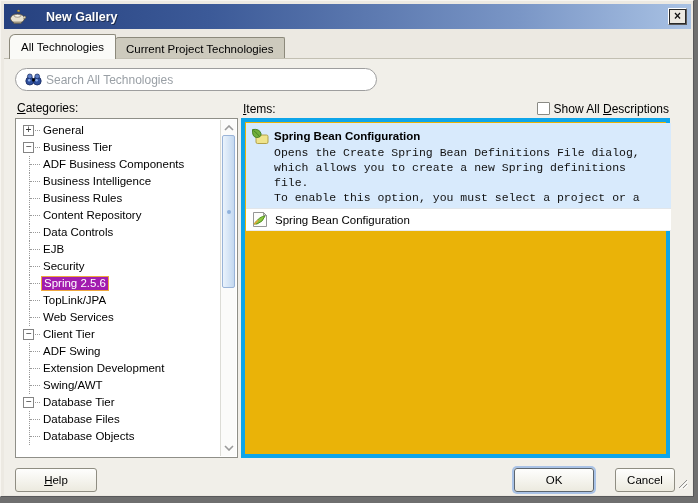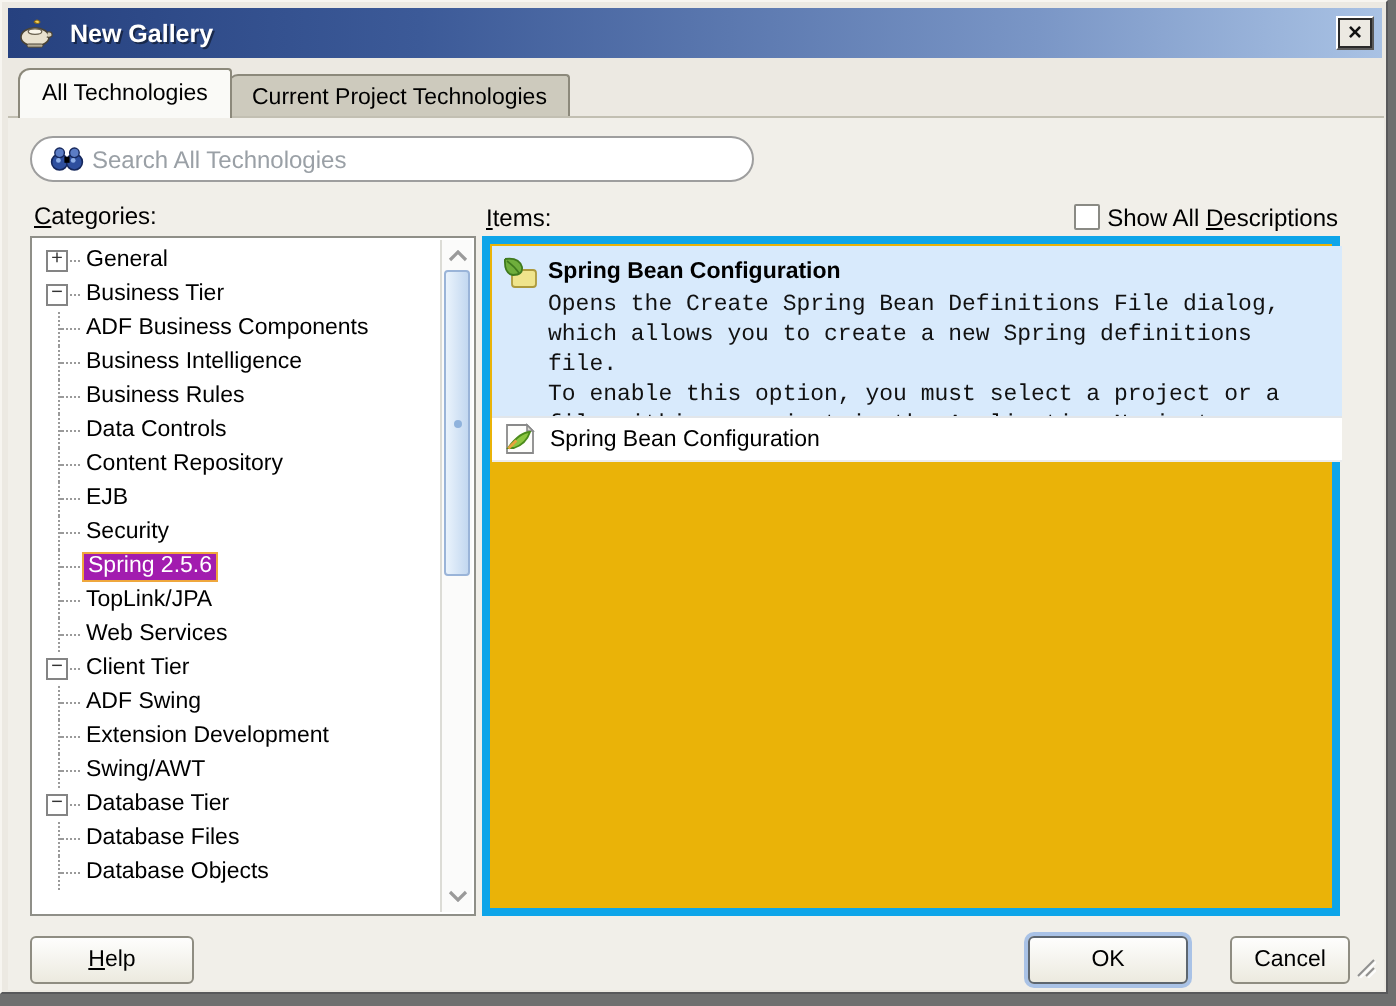--- a/index.html
+++ b/index.html
@@ -6,21 +6,21 @@
   html,body { font-family:"Liberation Sans", sans-serif; }
   .stage { position:relative; width:698px; height:503px; background:#6f6f6f; overflow:hidden; }
   .dialog { position:absolute; left:0; top:0; width:694px; height:497px; background:#ece9e2;
             border-top:1px solid #f7f5f0; border-left:1px solid #f7f5f0;
             border-right:1px solid #58585a; border-bottom:1px solid #58585a; }
   
   .titlebar { position:absolute; left:3px; top:3px; width:687px; height:25px;
               background:linear-gradient(to right,#26417f 0%,#3c5a98 30%,#7a96c6 75%,#a9c2e4 100%);
               display:flex; align-items:center; }
   .title-icon { margin-left:5px; width:18px; height:16px; }
-  .title-text { margin-left:8px; color:#fff; font-weight:bold; font-size:12.5px; text-shadow:1px 1px 0 rgba(0,0,0,.45); }
+  .title-text { margin-left:19px; color:#fff; font-weight:bold; font-size:12.5px; text-shadow:1px 1px 0 rgba(0,0,0,.45); }
   .close-btn { position:absolute; right:4px; top:4px; width:19px; height:17px; background:#ece9e2;
                border:1px solid; border-color:#ffffff #5a5a5a #5a5a5a #ffffff; box-shadow:0 0 0 1px #2a2a2a inset;
                font-size:12px; font-weight:bold; color:#111; text-align:center; line-height:15px; cursor:default; }
   
   .tab { position:absolute; font-size:11.5px; color:#000; display:flex; align-items:center; padding:0 11px; white-space:nowrap; }
   .tab.active { left:8px; top:33px; height:25px; background:#fafaf7; border:1px solid #8c897b; border-bottom:none;
                 border-radius:6px 2px 0 0; z-index:3; }
   .tab.inactive { left:113px; top:36px; height:22px; background:#cdcabd; border:1px solid #8c897b; border-bottom:none;
                   border-radius:5px 2px 0 0; z-index:1; }
   .tab-baseline { position:absolute; left:3px; top:57px; width:688px; height:1px; background:#c2bfb2; z-index:2; }
@@ -144,25 +144,25 @@
           <div class="tree-row">
             <span class="conn"></span>
             <span class="tlabel">Business Intelligence</span>
           </div>
           <div class="tree-row">
             <span class="conn"></span>
             <span class="tlabel">Business Rules</span>
           </div>
           <div class="tree-row">
             <span class="conn"></span>
+            <span class="tlabel">Content Repository</span>
+          </div>
+          <div class="tree-row">
+            <span class="conn"></span>
             <span class="tlabel">Data Controls</span>
-          </div>
-          <div class="tree-row">
-            <span class="conn"></span>
-            <span class="tlabel">Content Repository</span>
           </div>
           <div class="tree-row">
             <span class="conn"></span>
             <span class="tlabel">EJB</span>
           </div>
           <div class="tree-row">
             <span class="conn"></span>
             <span class="tlabel">Security</span>
           </div>
           <div class="tree-row">

